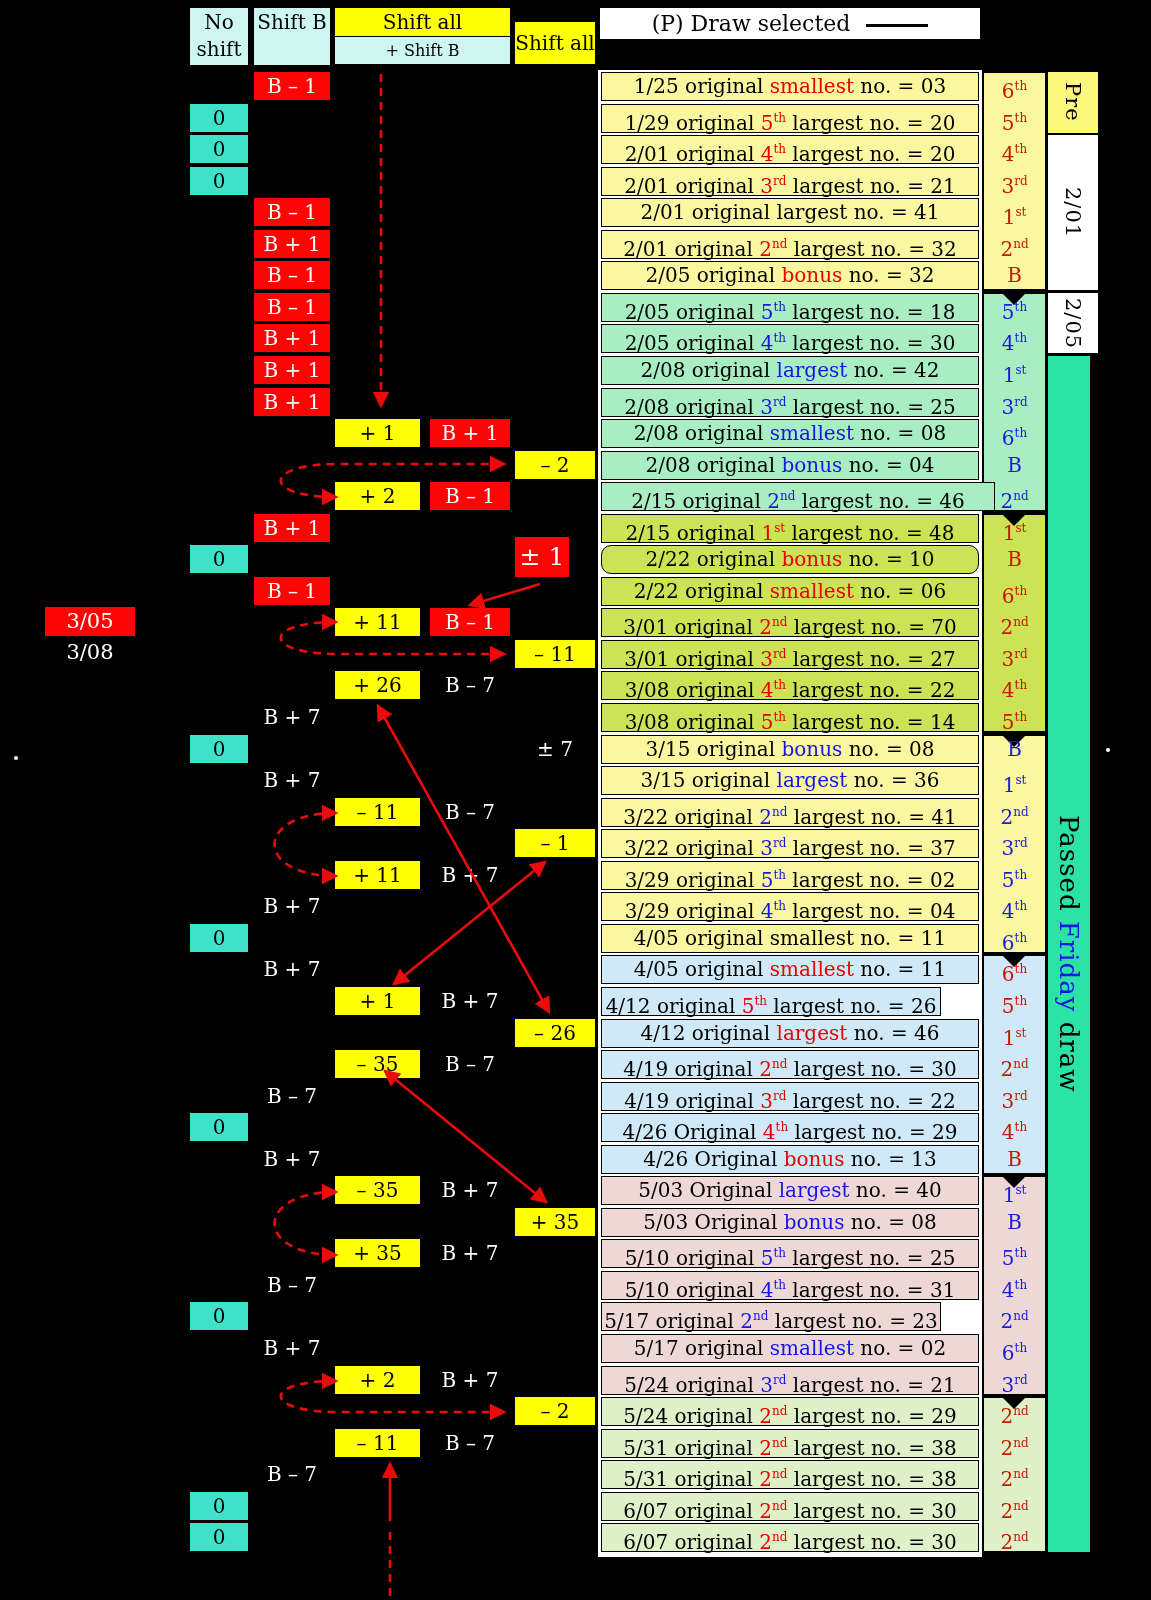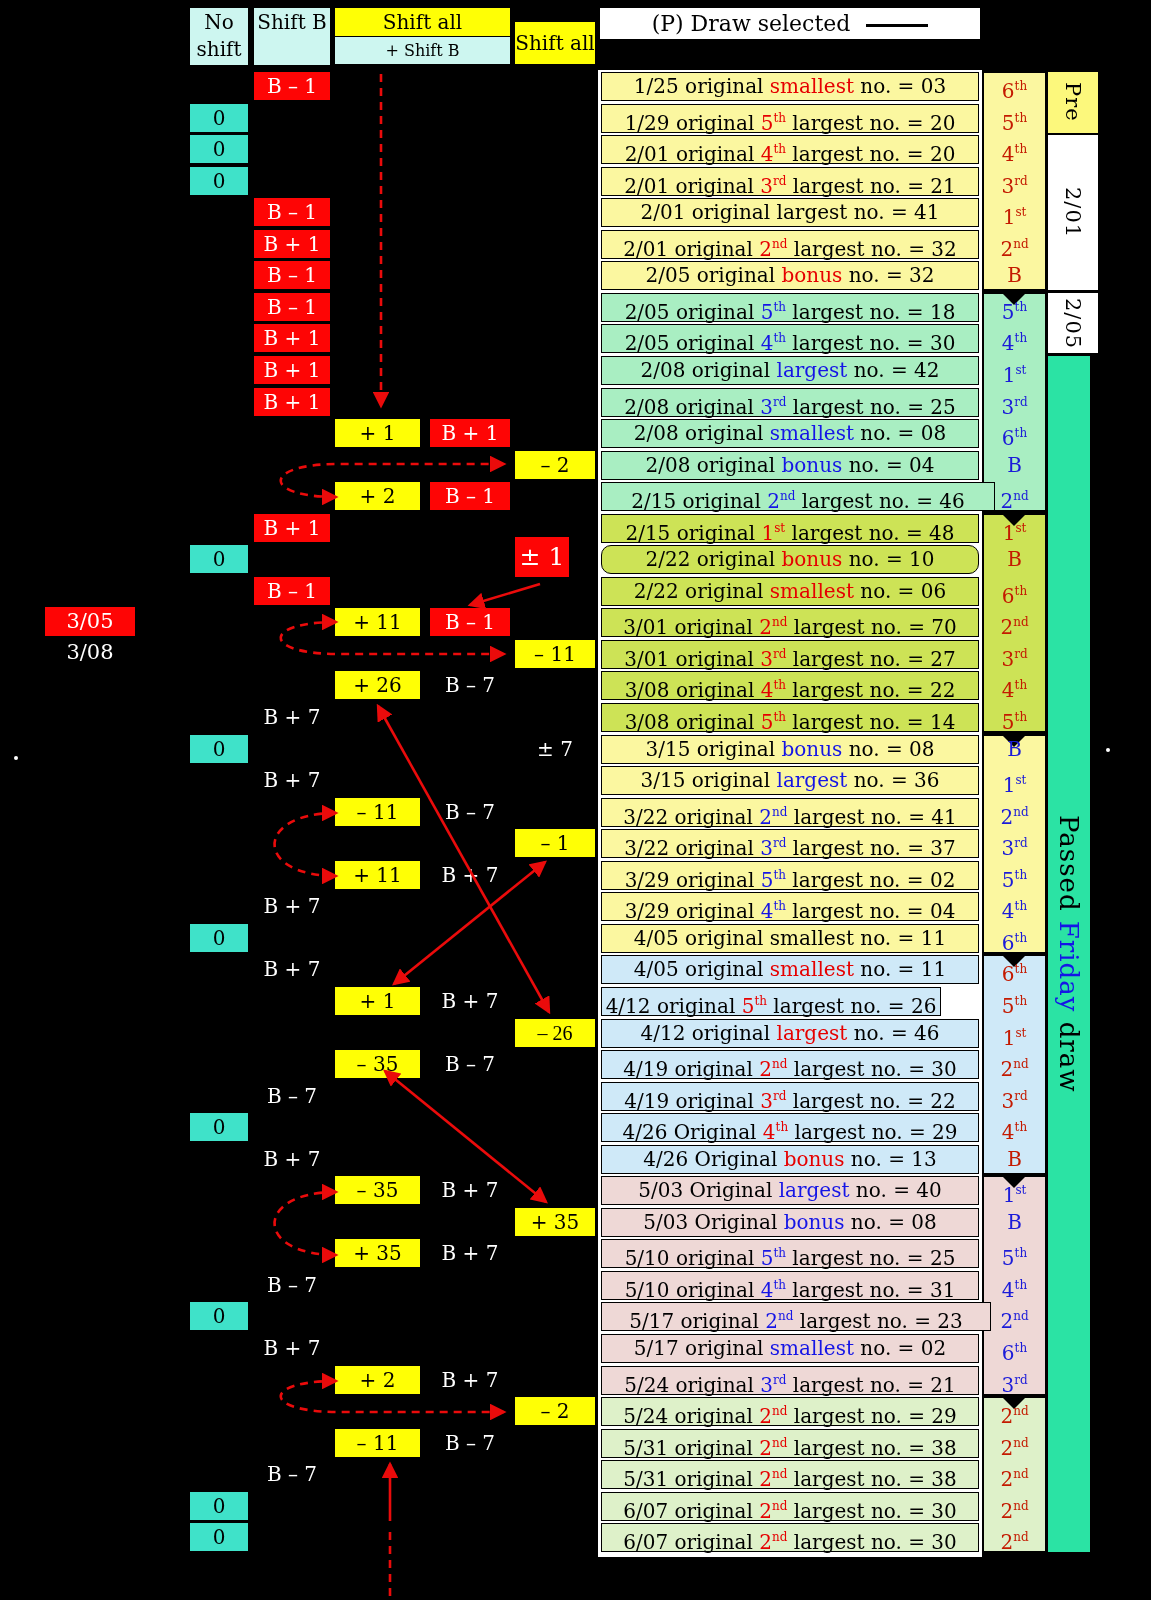--- a/index.html
+++ b/index.html
@@ -189,21 +189,21 @@
     <div class="cell zero" style="left: 190px; top: 923.85px; width: 58px; height: 28px; background: rgb(63, 226, 201);">0</div>
     <div class="cell mainrow" style="left: 601px; top: 923.85px; width: 378px; background: rgb(251, 247, 160);"><span>4/05 original smallest no. = 11</span></div>
     <div class="cell rank" style="left: 983px; top: 923.85px; width: 63px; height: 28px; color: rgb(27, 27, 217);"><span>6</span><sup>th</sup></div>
     <div class="cell plaincell" style="left: 254px; top: 955.4px; width: 76px; height: 28px;">B + 7</div>
     <div class="cell mainrow" style="left: 601px; top: 955.4px; width: 378px; background: rgb(207, 233, 248);"><span>4/05 original </span><span style="color: rgb(230, 0, 0);">smallest</span><span> no. = 11</span></div>
     <div class="cell rank" style="left: 983px; top: 955.4px; width: 63px; height: 28px; color: rgb(196, 26, 0);"><span>6</span><sup>th</sup></div>
     <div class="cell ycell" style="left: 335px; top: 986.95px; width: 85px; height: 28px; background: rgb(255, 255, 5);">+ 1</div>
     <div class="cell plaincell" style="left: 430px; top: 986.95px; width: 80px; height: 28px;">B + 7</div>
     <div class="cell mainrow" style="left: 601px; top: 986.95px; width: 340px; background: rgb(207, 233, 248);"><span>4/12 original </span><span style="color: rgb(230, 0, 0);">5</span><sup style="color: rgb(230, 0, 0);">th</sup><span> largest no. = 26</span></div>
     <div class="cell rank" style="left: 983px; top: 986.95px; width: 63px; height: 28px; color: rgb(196, 26, 0);"><span>5</span><sup>th</sup></div>
-    <div class="cell ycell" style="left: 515px; top: 1018.5px; width: 80px; height: 28px; background: rgb(255, 255, 5); font-family: Liberation Serif, serif;">– 26</div>
+    <div class="cell ycell" style="left: 515px; top: 1018.5px; width: 80px; height: 28px; background: rgb(255, 255, 5);">– 26</div>
     <div class="cell mainrow" style="left: 601px; top: 1018.5px; width: 378px; background: rgb(207, 233, 248);"><span>4/12 original </span><span style="color: rgb(230, 0, 0);">largest</span><span> no. = 46</span></div>
     <div class="cell rank" style="left: 983px; top: 1018.5px; width: 63px; height: 28px; color: rgb(196, 26, 0);"><span>1</span><sup>st</sup></div>
     <div class="cell ycell" style="left: 335px; top: 1050.05px; width: 85px; height: 28px; background: rgb(255, 255, 5);">– 35</div>
     <div class="cell plaincell" style="left: 430px; top: 1050.05px; width: 80px; height: 28px;">B – 7</div>
     <div class="cell mainrow" style="left: 601px; top: 1050.05px; width: 378px; background: rgb(207, 233, 248);"><span>4/19 original </span><span style="color: rgb(230, 0, 0);">2</span><sup style="color: rgb(230, 0, 0);">nd</sup><span>  largest no. = 30</span></div>
     <div class="cell rank" style="left: 983px; top: 1050.05px; width: 63px; height: 28px; color: rgb(196, 26, 0);"><span>2</span><sup>nd</sup></div>
     <div class="cell plaincell" style="left: 254px; top: 1081.6px; width: 76px; height: 28px;">B – 7</div>
     <div class="cell mainrow" style="left: 601px; top: 1081.6px; width: 378px; background: rgb(207, 233, 248);"><span>4/19 original </span><span style="color: rgb(230, 0, 0);">3</span><sup style="color: rgb(230, 0, 0);">rd</sup><span>  largest no. = 22</span></div>
     <div class="cell rank" style="left: 983px; top: 1081.6px; width: 63px; height: 28px; color: rgb(196, 26, 0);"><span>3</span><sup>rd</sup></div>
     <div class="cell zero" style="left: 190px; top: 1113.15px; width: 58px; height: 28px; background: rgb(63, 226, 201);">0</div>
@@ -220,21 +220,21 @@
     <div class="cell mainrow" style="left: 601px; top: 1207.8px; width: 378px; background: rgb(238, 216, 214);"><span>5/03 Original </span><span style="color: rgb(21, 21, 230);">bonus</span><span> no.  = 08</span></div>
     <div class="cell rank" style="left: 983px; top: 1207.8px; width: 63px; height: 28px; color: rgb(27, 27, 217);"><span>B</span></div>
     <div class="cell ycell" style="left: 335px; top: 1239.35px; width: 85px; height: 28px; background: rgb(255, 255, 5);">+ 35</div>
     <div class="cell plaincell" style="left: 430px; top: 1239.35px; width: 80px; height: 28px;">B + 7</div>
     <div class="cell mainrow" style="left: 601px; top: 1239.35px; width: 378px; background: rgb(238, 216, 214);"><span>5/10 original </span><span style="color: rgb(21, 21, 230);">5</span><sup style="color: rgb(21, 21, 230);">th</sup><span> largest no. = 25</span></div>
     <div class="cell rank" style="left: 983px; top: 1239.35px; width: 63px; height: 28px; color: rgb(27, 27, 217);"><span>5</span><sup>th</sup></div>
     <div class="cell plaincell" style="left: 254px; top: 1270.9px; width: 76px; height: 28px;">B – 7</div>
     <div class="cell mainrow" style="left: 601px; top: 1270.9px; width: 378px; background: rgb(238, 216, 214);"><span>5/10 original </span><span style="color: rgb(21, 21, 230);">4</span><sup style="color: rgb(21, 21, 230);">th</sup><span> largest no. = 31</span></div>
     <div class="cell rank" style="left: 983px; top: 1270.9px; width: 63px; height: 28px; color: rgb(27, 27, 217);"><span>4</span><sup>th</sup></div>
     <div class="cell zero" style="left: 190px; top: 1302.45px; width: 58px; height: 28px; background: rgb(63, 226, 201);">0</div>
-    <div class="cell mainrow" style="left: 601px; top: 1302.45px; width: 390px; background: rgb(238, 216, 214);"><span>5/17 original </span><span style="color: rgb(21, 21, 230);">2</span><sup style="color: rgb(21, 21, 230);">nd</sup><span>  largest no. = 23</span></div>
+    <div class="cell mainrow" style="left: 601px; top: 1302.45px; width: 340px; background: rgb(238, 216, 214);"><span>5/17 original </span><span style="color: rgb(21, 21, 230);">2</span><sup style="color: rgb(21, 21, 230);">nd</sup><span>  largest no. = 23</span></div>
     <div class="cell rank" style="left: 983px; top: 1302.45px; width: 63px; height: 28px; color: rgb(27, 27, 217);"><span>2</span><sup>nd</sup></div>
     <div class="cell plaincell" style="left: 254px; top: 1334px; width: 76px; height: 28px;">B + 7</div>
     <div class="cell mainrow" style="left: 601px; top: 1334px; width: 378px; background: rgb(238, 216, 214);"><span>5/17 original </span><span style="color: rgb(21, 21, 230);">smallest</span><span> no. = 02</span></div>
     <div class="cell rank" style="left: 983px; top: 1334px; width: 63px; height: 28px; color: rgb(27, 27, 217);"><span>6</span><sup>th</sup></div>
     <div class="cell ycell" style="left: 335px; top: 1365.55px; width: 85px; height: 28px; background: rgb(255, 255, 5);">+ 2</div>
     <div class="cell plaincell" style="left: 430px; top: 1365.55px; width: 80px; height: 28px;">B + 7</div>
     <div class="cell mainrow" style="left: 601px; top: 1365.55px; width: 378px; background: rgb(238, 216, 214);"><span>5/24 original </span><span style="color: rgb(21, 21, 230);">3</span><sup style="color: rgb(21, 21, 230);">rd</sup><span>  largest no. = 21</span></div>
     <div class="cell rank" style="left: 983px; top: 1365.55px; width: 63px; height: 28px; color: rgb(27, 27, 217);"><span>3</span><sup>rd</sup></div>
     <div class="cell ycell" style="left: 515px; top: 1397.1px; width: 80px; height: 28px; background: rgb(255, 255, 5);">– 2</div>
     <div class="cell mainrow" style="left: 601px; top: 1397.1px; width: 378px; background: rgb(222, 241, 201);"><span>5/24 original </span><span style="color: rgb(230, 0, 0);">2</span><sup style="color: rgb(230, 0, 0);">nd</sup><span> largest no. = 29</span></div>

